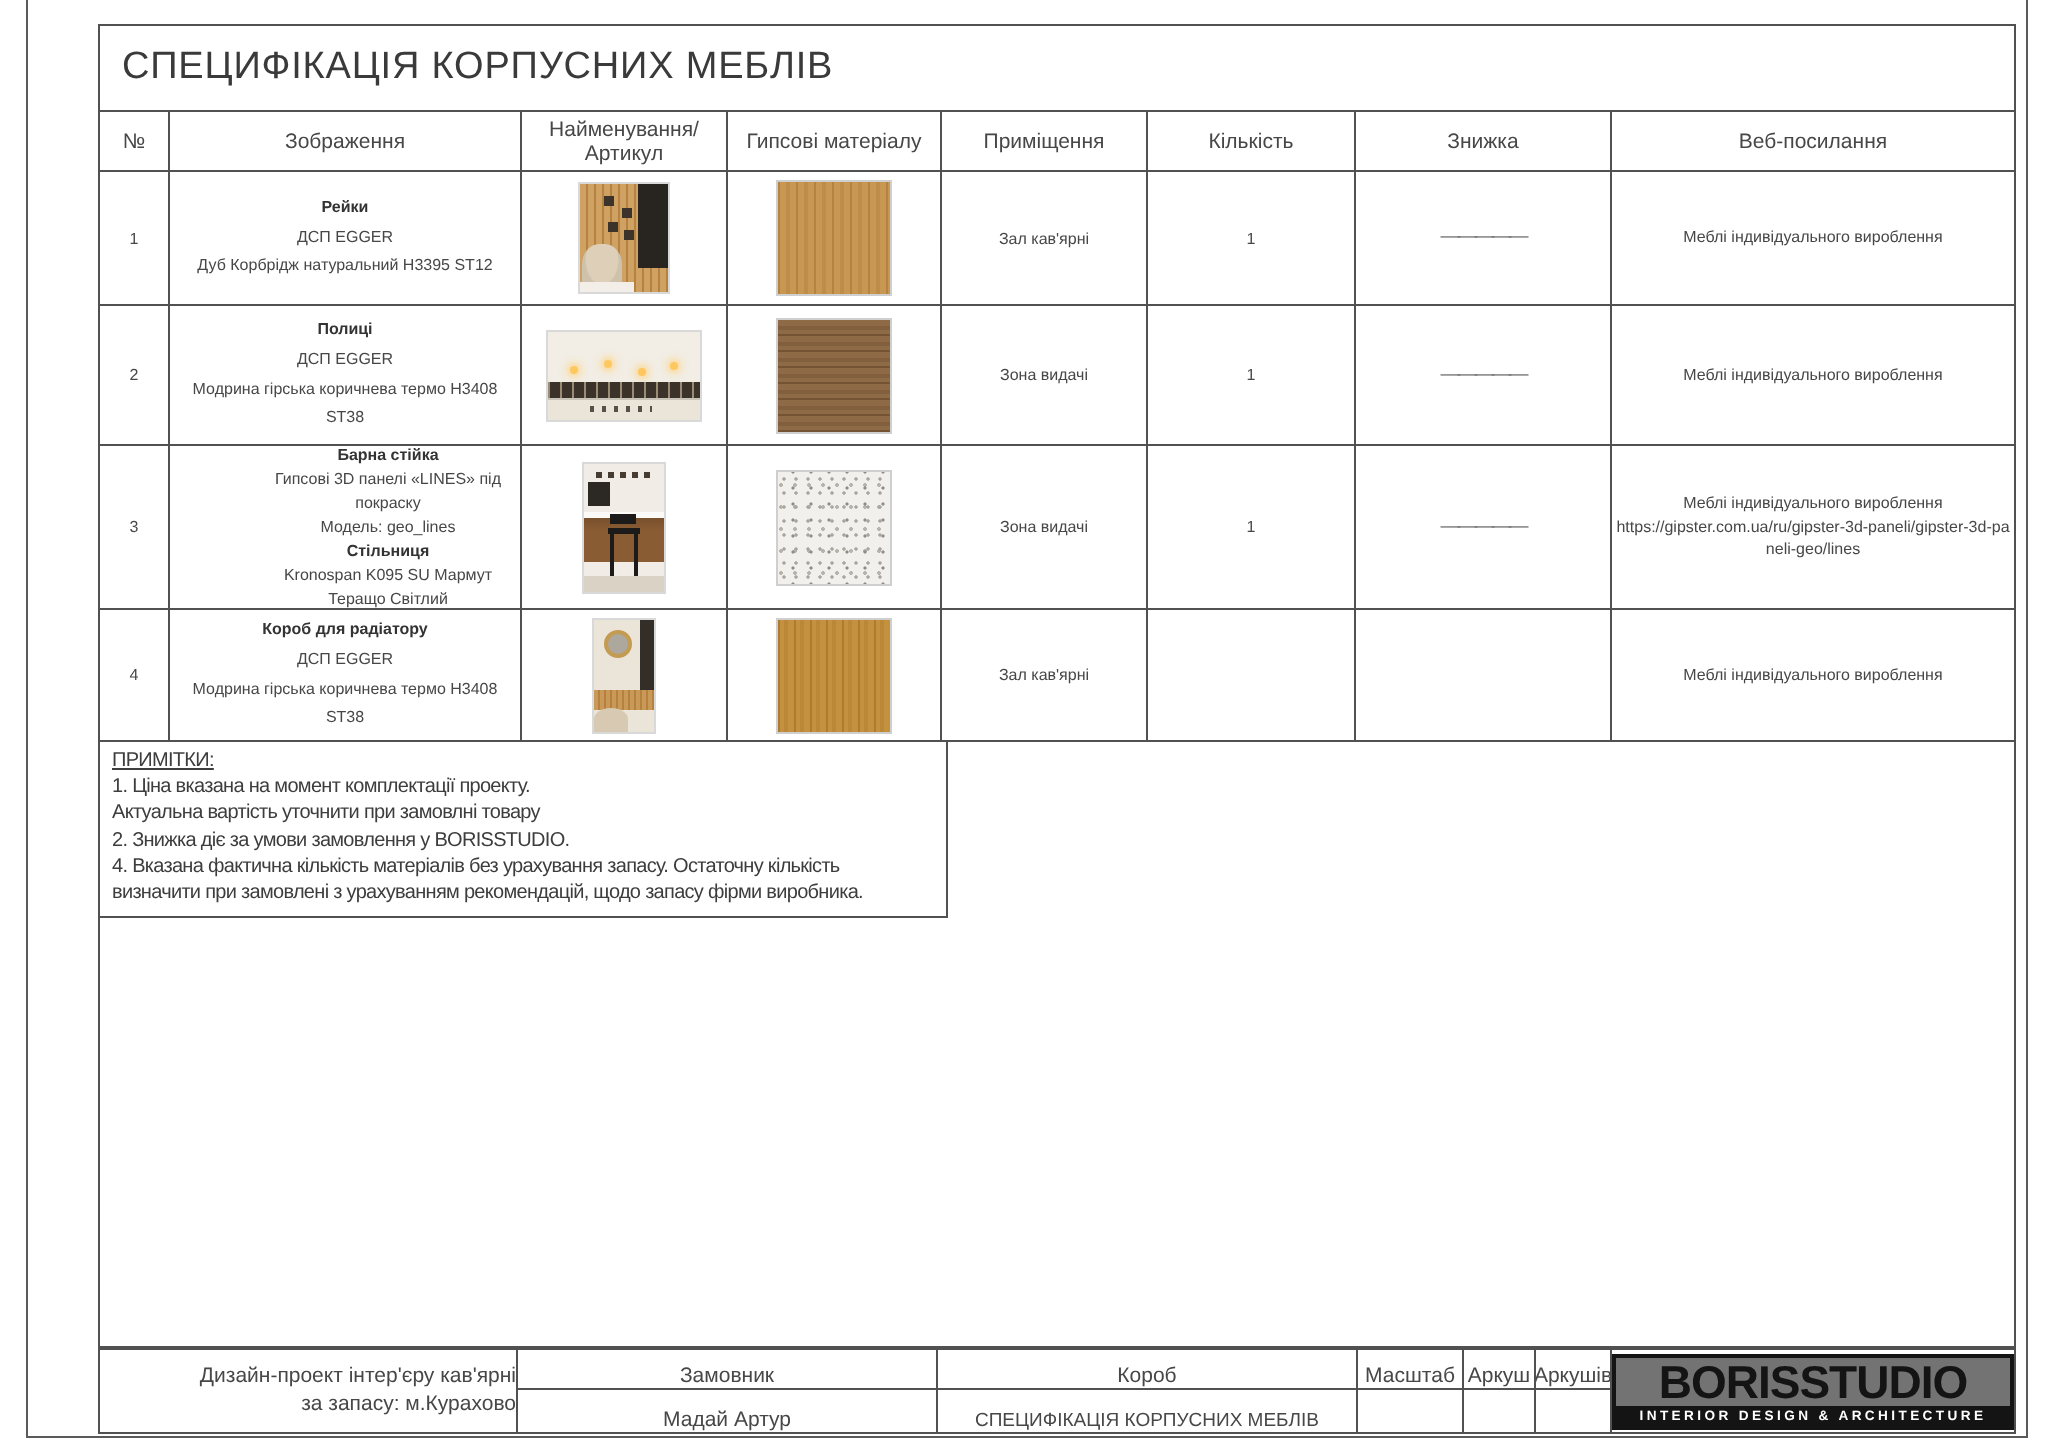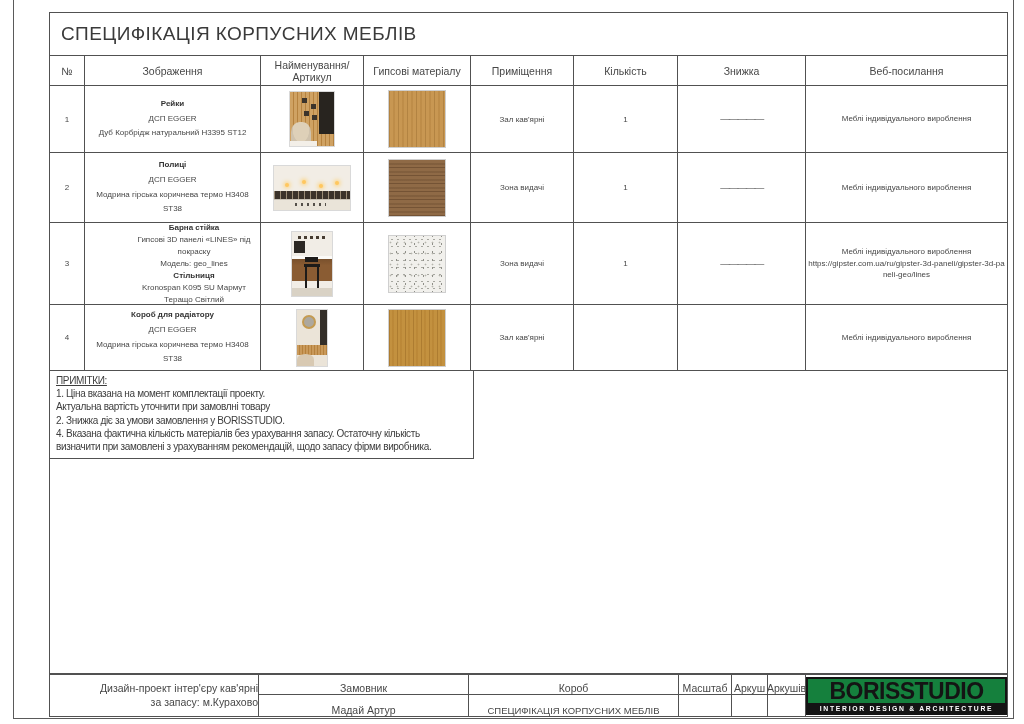--- a/index.html
+++ b/index.html
@@ -116,21 +116,21 @@
   .fcell { display:flex; align-items:flex-end; justify-content:center; text-align:center; overflow:hidden; }
   .f-project { grid-column:1; grid-row:1/3; border-right:1px solid var(--bc);
                flex-direction:column; line-height:1.3; }
   .f-lbl { grid-row:1; border-right:1px solid var(--bc); border-bottom:1px solid var(--bc); }
   .f-val { grid-row:2; border-right:1px solid var(--bc); }
   .gc2 { grid-column:2; } .gc3 { grid-column:3; } .gc4 { grid-column:4; }
   .gc5 { grid-column:5; } .gc6 { grid-column:6; }
   .f-stage-val { font-size:9.5px; }
   .f-logo { grid-column:7; grid-row:1/3; display:flex; align-items:center; justify-content:center; }
   .logo-box { border:2px solid #141414; width:213px; height:38px; display:flex; flex-direction:column;
-              align-items:center; justify-content:flex-end; background:#15803d; }
+              align-items:center; justify-content:flex-end; background:#737373; }
   .logo-name { font-weight:bold; font-size:23px; line-height:23px; letter-spacing:-.5px; color:#141414; }
   .logo-bar { background:#141414; color:#fff; font-size:6.8px; font-weight:bold; letter-spacing:1.7px;
               width:100%; text-align:center; padding:2px 0 1px 0; }
 </style>
 </head>
 <body>
 
 <div class="frame"></div>
 
 <div class="spec-table">

